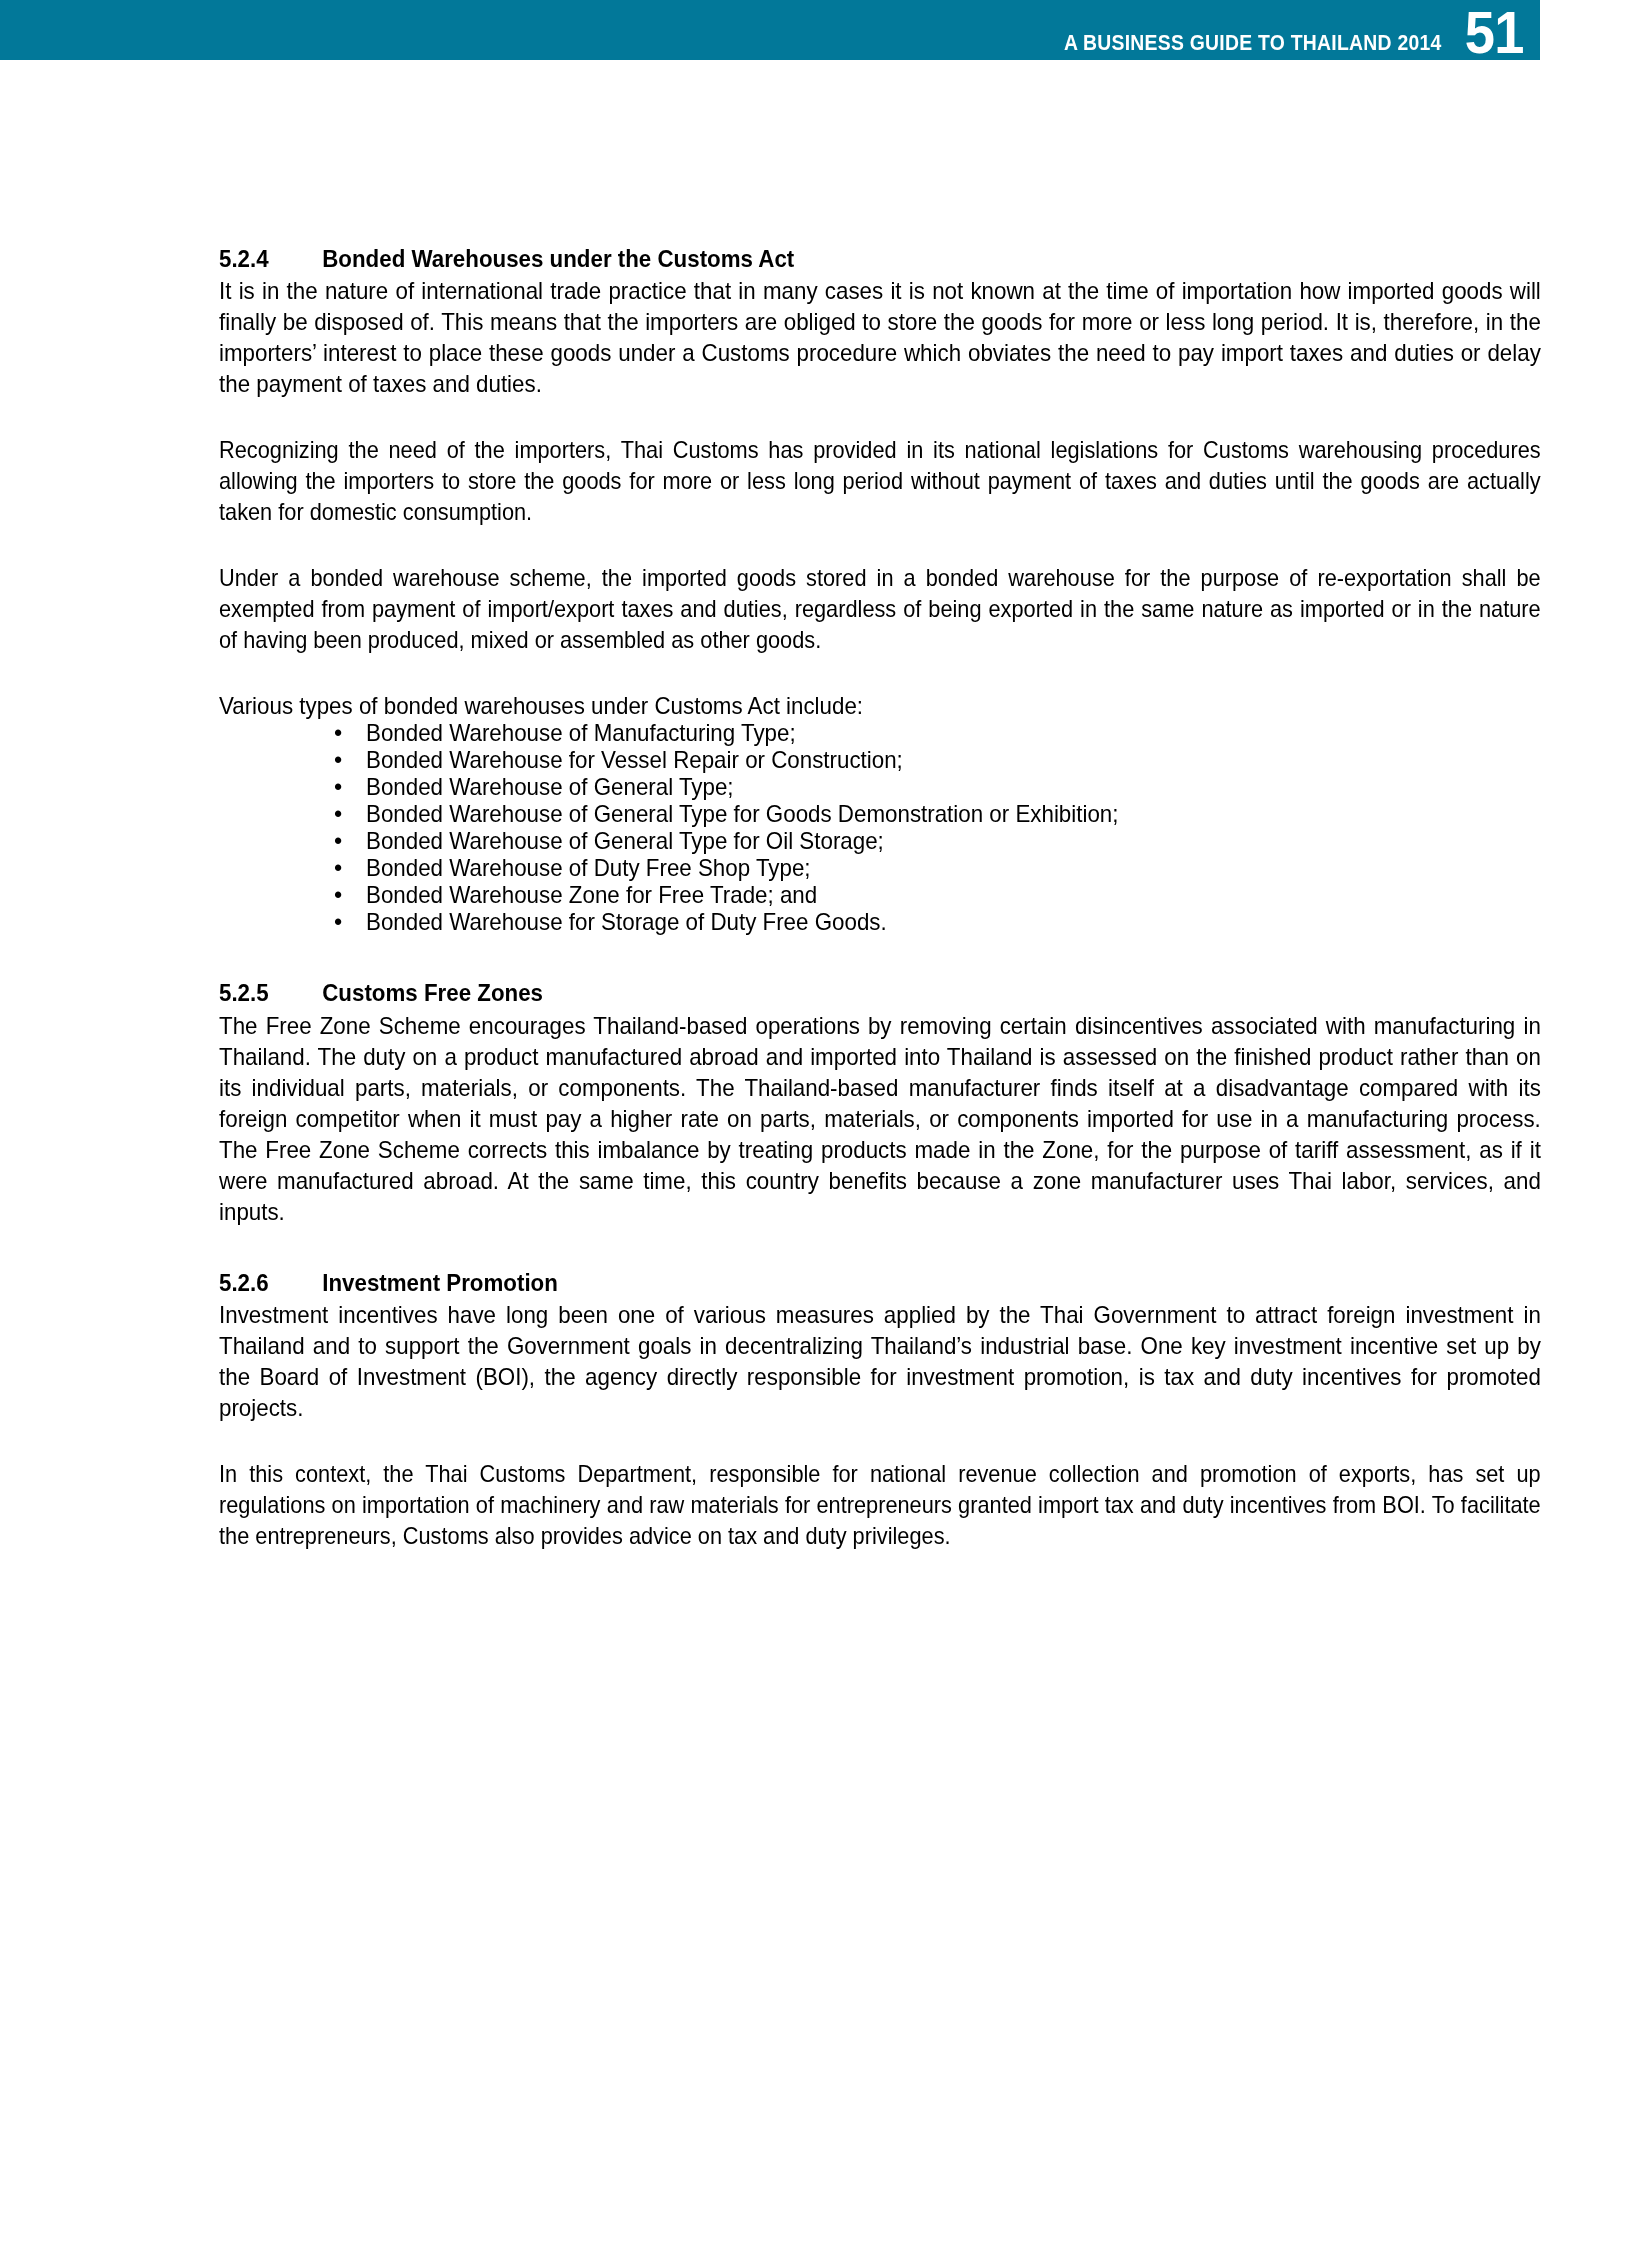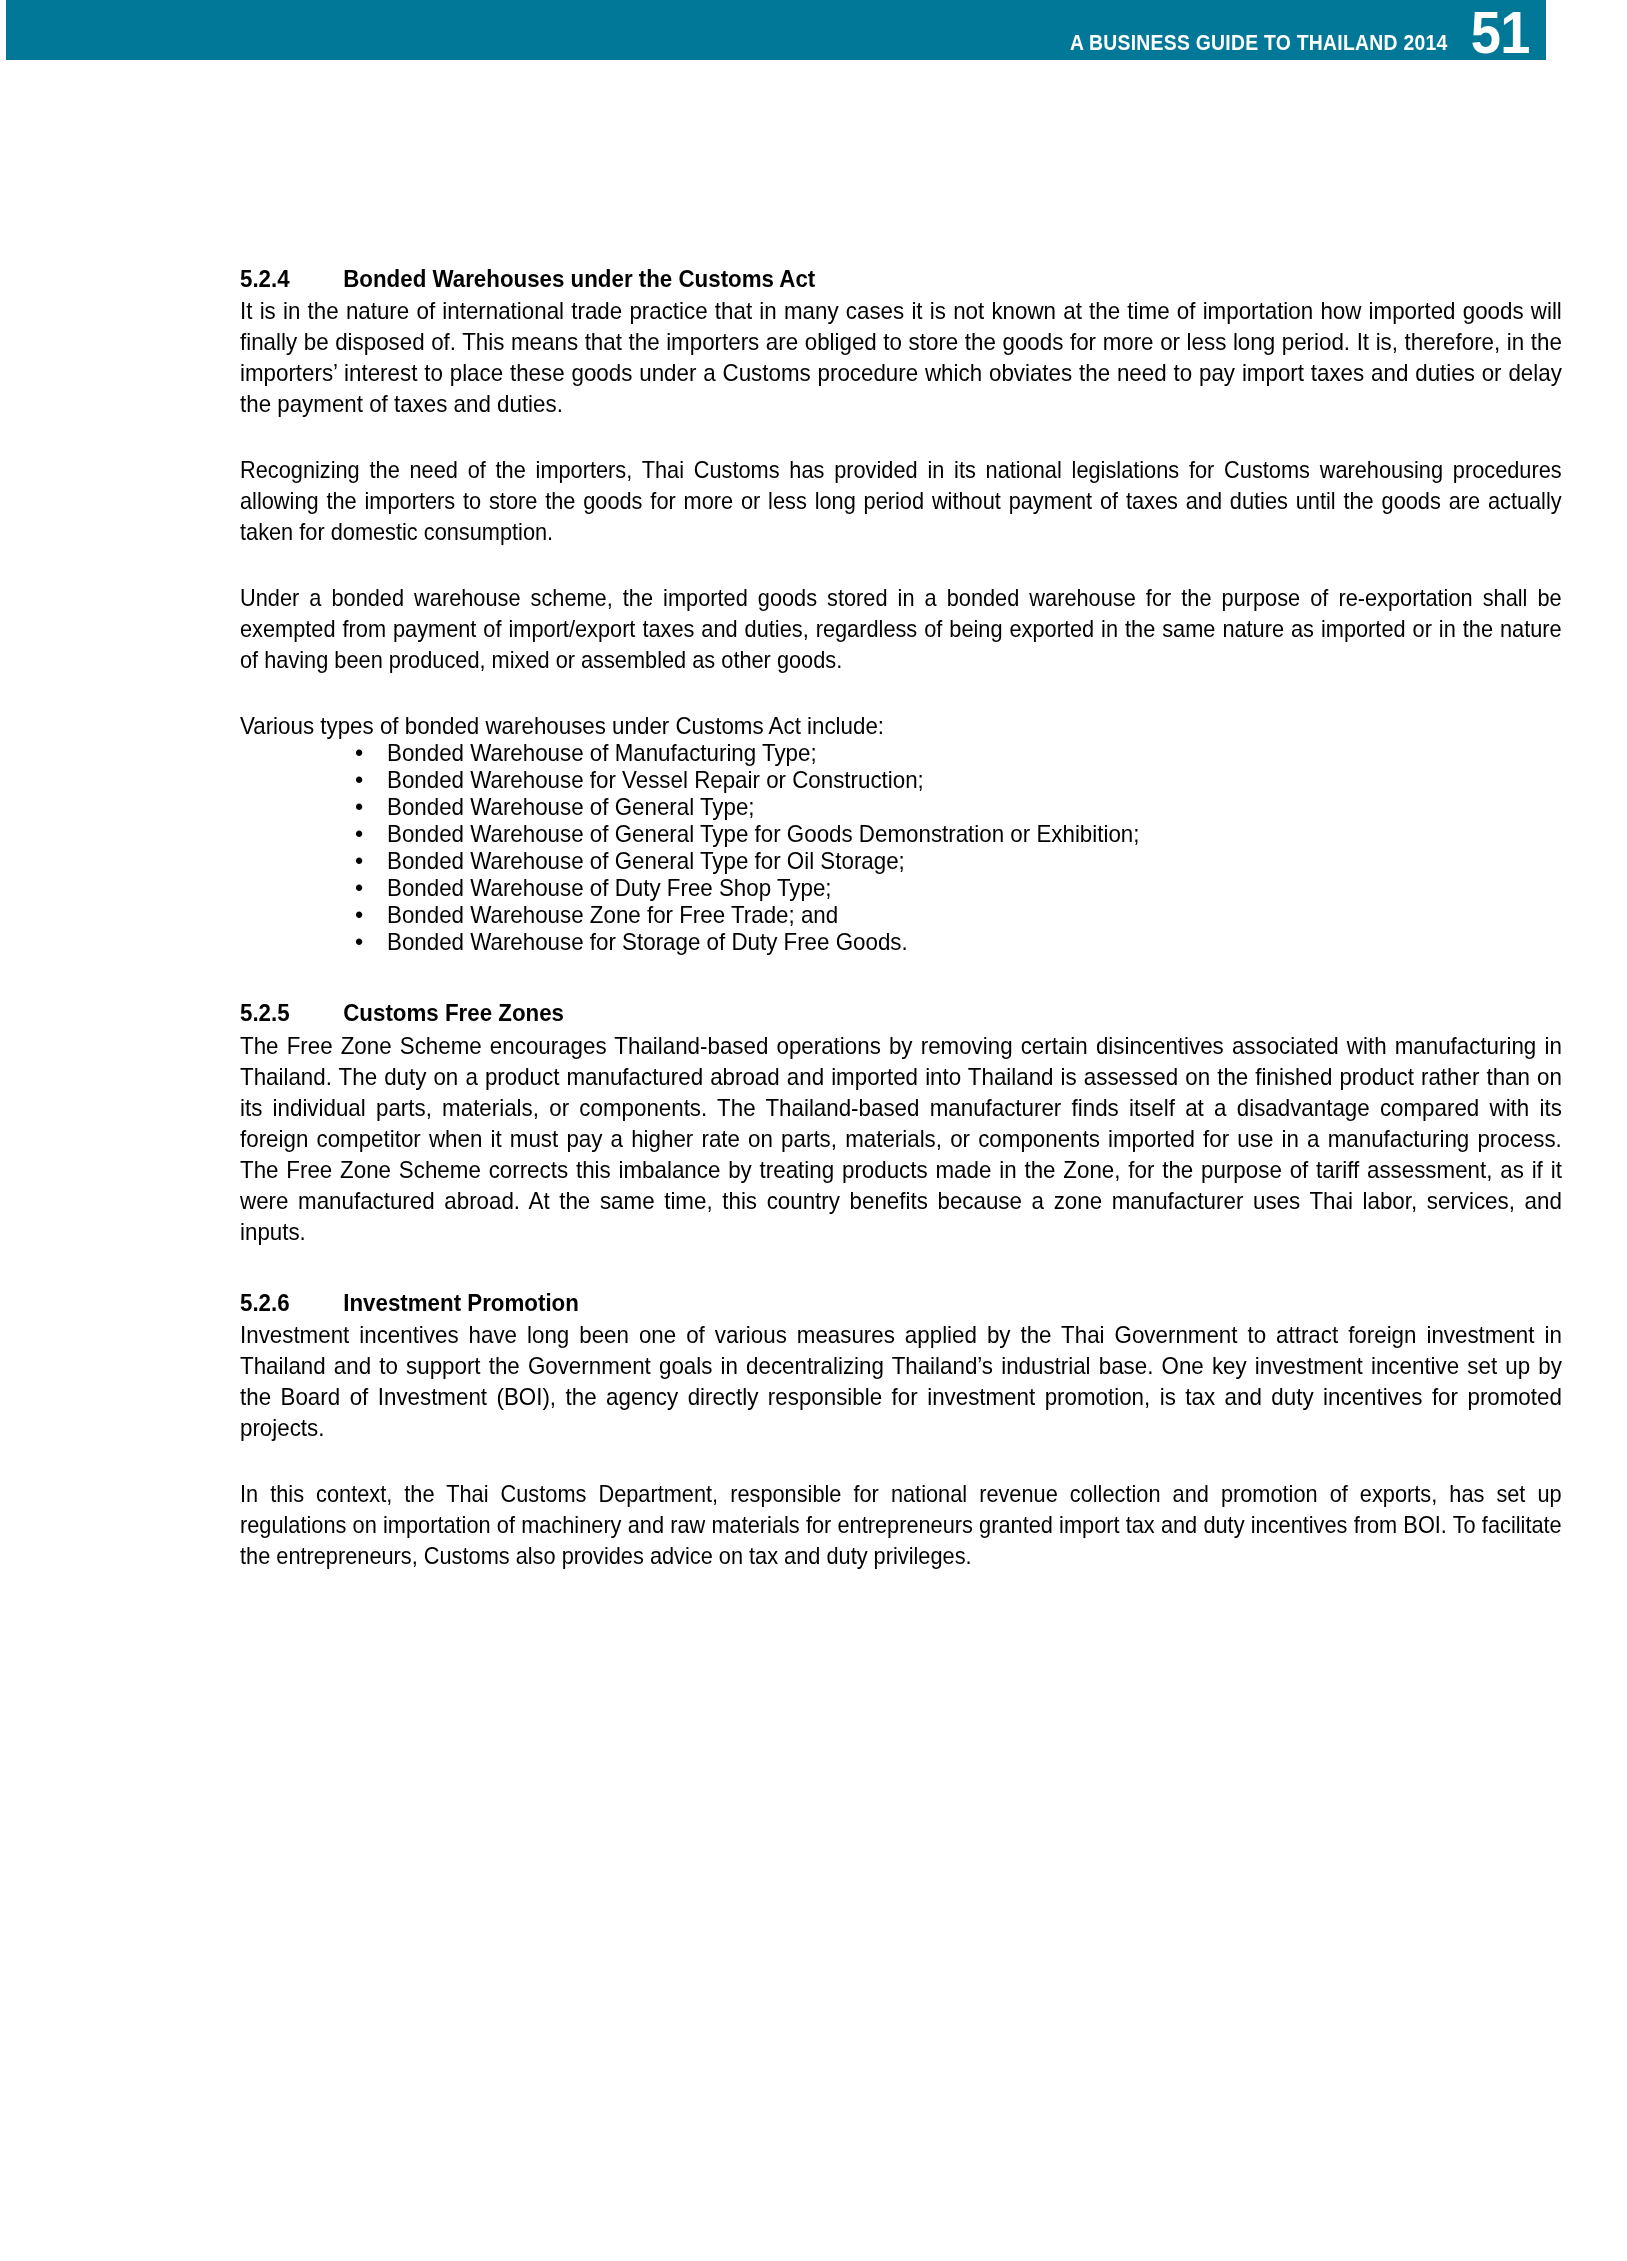--- a/index.html
+++ b/index.html
@@ -13,21 +13,21 @@
     position: relative;
     font-family: "Liberation Sans", sans-serif;
     color: #000000;
     overflow: hidden;
   }
 
   
   .header-band {
     position: absolute;
     top: 0;
-    left: 6px;
+    left: 0;
     width: 1540px;
     height: 60px;
     background: #027899;
     overflow: hidden;
   }
   .header-inner {
     position: absolute;
     right: 0px;
     bottom: -4.8px;
     display: flex;
@@ -59,23 +59,22 @@
     white-space: nowrap;
     padding-left: 14.3px;
     padding-right: 17.5px;
     padding-bottom: 1.6px;
   }
 
   
   .page-content {
     position: absolute;
     left: 219px;
-    top: 264px;
+    top: 244px;
     width: 1322px;
-    margin-left: 21px;
   }
 
   .section-heading {
     font-family: "Liberation Sans", sans-serif;
     font-weight: bold;
     font-size: 24px;
     line-height: 1.28;
     color: #000000;
     white-space: nowrap;
     display: block;

